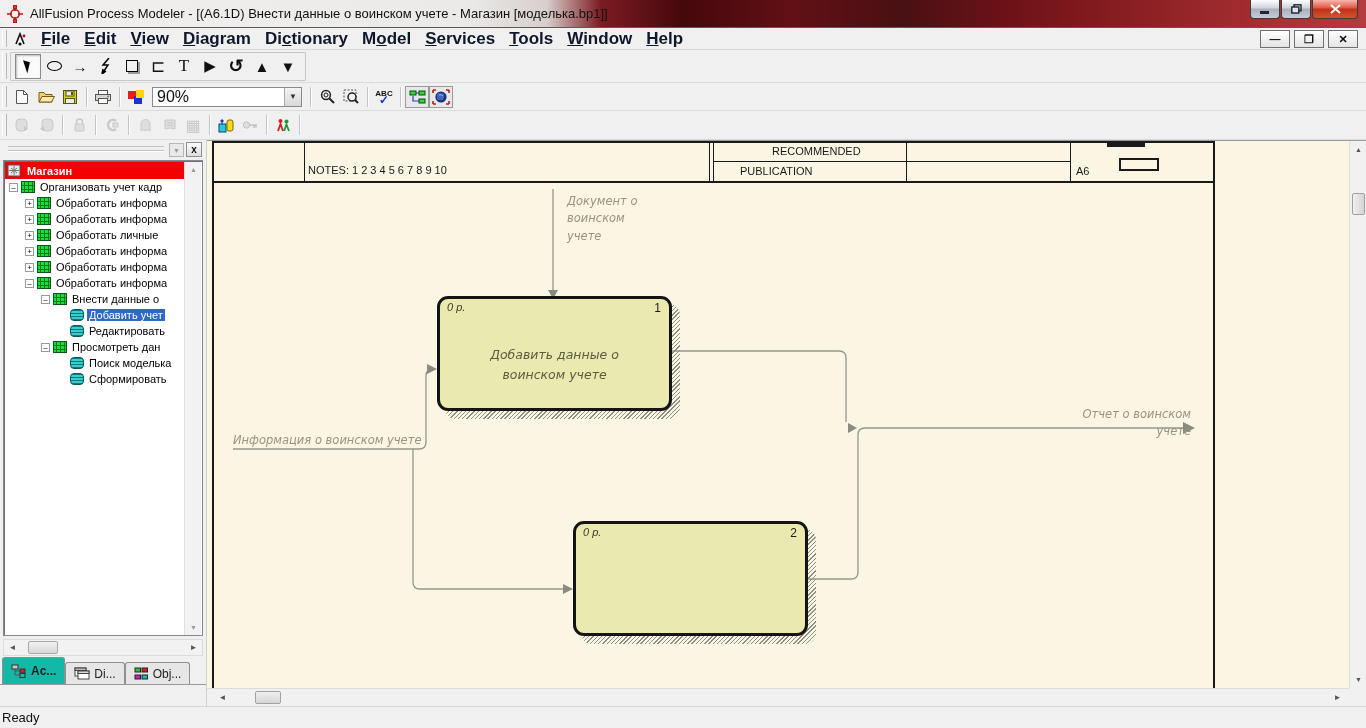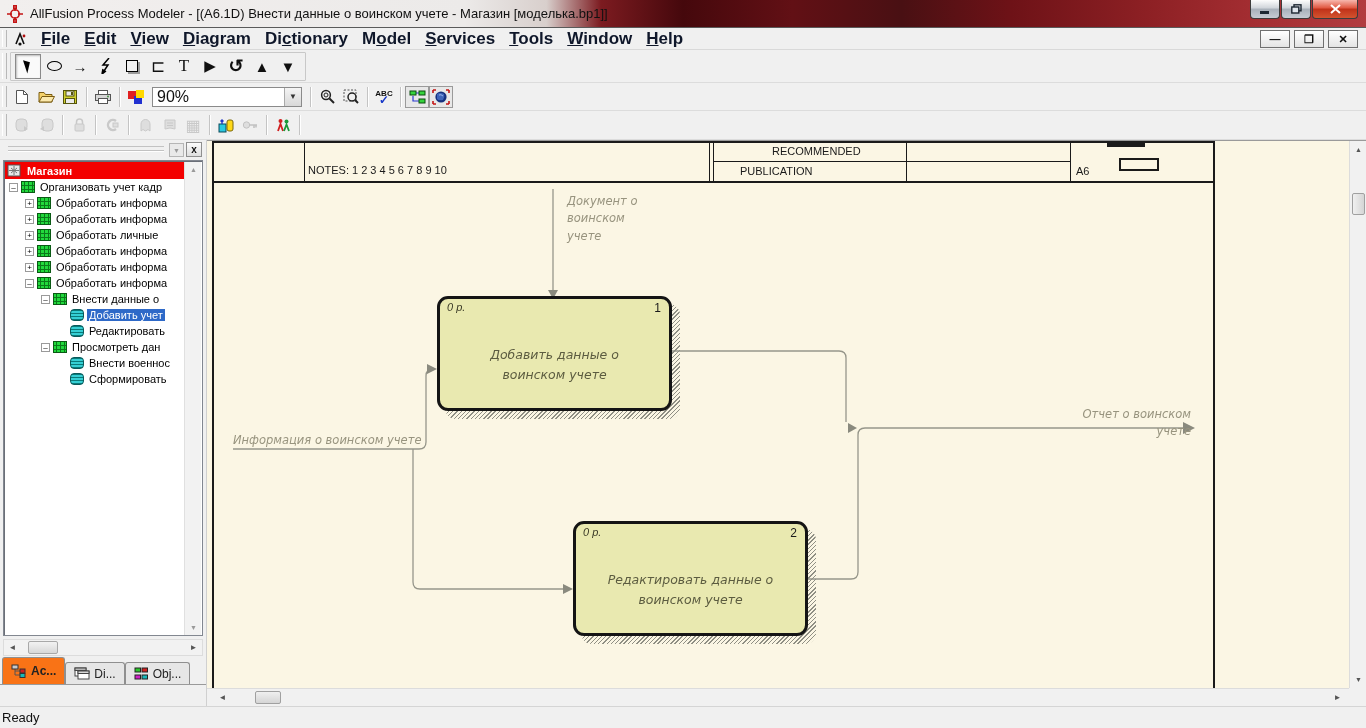--- a/index.html
+++ b/index.html
@@ -72,21 +72,21 @@
   .ic-model { width:14px; height:13px; margin:0 4px 0 2px; flex:none; }
   .tlabel { padding:0 2px; }
   .trow.selected .tlabel { background:#2e69c8; color:#fff; }
   #tree-vsb { position:absolute; right:1px; top:1px; width:17px; bottom:0; background:#f2f2f2; border-left:1px solid #e0e0e0; }
   .sbarrow { position:absolute; left:2px; width:13px; height:13px; font-size:7px; color:#9a9a9a; text-align:center; line-height:13px; }
   #tree-hsb { position:absolute; left:3px; right:3px; bottom:50px; height:17px; background:#f2f2f2; border:1px solid #dcdcdc; }
   .hsb-btn { position:absolute; top:1px; width:15px; height:13px; font-size:8px; color:#555; text-align:center; line-height:13px; }
   .hsb-thumb { position:absolute; left:24px; top:1px; width:30px; height:13px; background:linear-gradient(#f2f2f2,#d8d8d8); border:1px solid #a8a8a8; border-radius:2px; }
   #tabs { position:absolute; left:2px; bottom:22px; height:27px; display:flex; align-items:flex-end; }
   .tab { display:flex; align-items:center; gap:4px; border:1px solid #8f8f8f; border-bottom:none; background:#e6e6e6; height:22px; padding:0 8px; font-size:12px; border-radius:3px 3px 0 0; color:#222; }
-  .tab.active { background:#f97316; height:27px; font-weight:bold; }
+  .tab.active { background:#14b8a6; height:27px; font-weight:bold; }
   #leftpane-bottom { position:absolute; left:0; right:0; bottom:0; height:22px; background:#f0f0f0; border-top:1px solid #9a9a9a; }
 
   
   #diagram { position:relative; flex:1; background:#fbf6e4; border-top:1px solid #9a9a9a; overflow:hidden; }
   .kline { position:absolute; background:#1a1a1a; }
   .ktext { position:absolute; font-size:11px; color:#1a1a1a; white-space:nowrap; }
   #page-rect { position:absolute; border:2px solid #1a1a1a; background:#fbf6e4; }
   #page-bar { position:absolute; background:#1a1a1a; }
 
   .idef-shadow { position:absolute; width:235px; height:115px; border-radius:11px;
@@ -409,21 +409,21 @@
             <span class="ic-cyan"></span>
             <span class="tlabel">Редактировать</span>
           </div>
           <div class="trow" style="padding-left: 36px;">
             <span class="exp">–</span>
             <span class="ic-green"></span>
             <span class="tlabel">Просмотреть дан</span>
           </div>
           <div class="trow" style="padding-left: 65px;">
             <span class="ic-cyan"></span>
-            <span class="tlabel">Внести военнос</span>
+            <span class="tlabel">Поиск моделька</span>
           </div>
           <div class="trow" style="padding-left: 65px;">
             <span class="ic-cyan"></span>
             <span class="tlabel">Сформировать</span>
           </div>
         </div>
       <div id="tree-vsb">
         <div class="sbarrow" style="top:1px;">▲</div>
         <div class="sbarrow" style="bottom:1px;">▼</div>
       </div>
@@ -509,21 +509,20 @@
     <div class="idef-shadow" style="left:238px;top:163px;"></div>
     <div class="idef-box" style="left:230px;top:155px;">
       <span class="box-cost">0 р.</span>
       <span class="box-num">1</span>
       <div class="box-label">Добавить данные о воинском учете</div>
     </div>
     <div class="idef-shadow" style="left:374px;top:388px;"></div>
     <div class="idef-box" style="left:366px;top:380px;">
       <span class="box-cost">0 р.</span>
       <span class="box-num">2</span>
-      <div class="box-label">Редактировать данные о воинском учете</div>
     </div>
 
     <div id="dg-vsb">
       <div class="sbarrow" style="top:2px;color:#555;">▲</div>
       <div class="thumb"></div>
       <div class="sbarrow" style="bottom:2px;color:#555;">▼</div>
     </div>
     <div id="dg-hsb">
       <div class="hsb-btn" style="left:8px;top:2px;">◄</div>
       <div class="thumb"></div>

